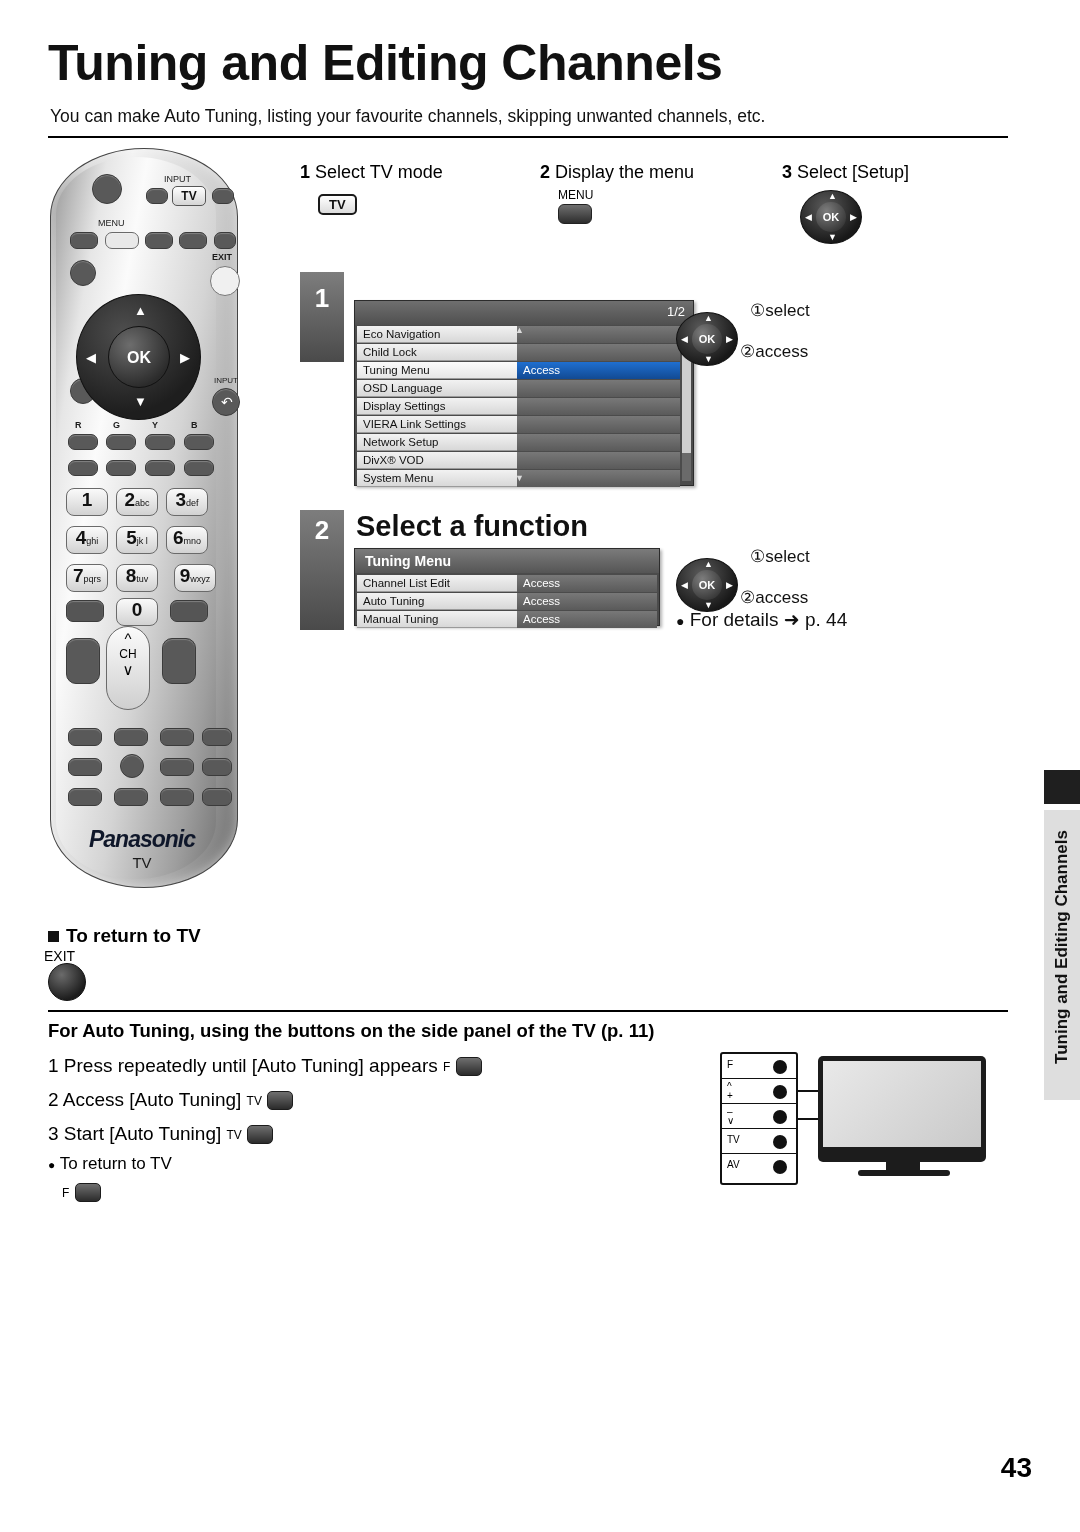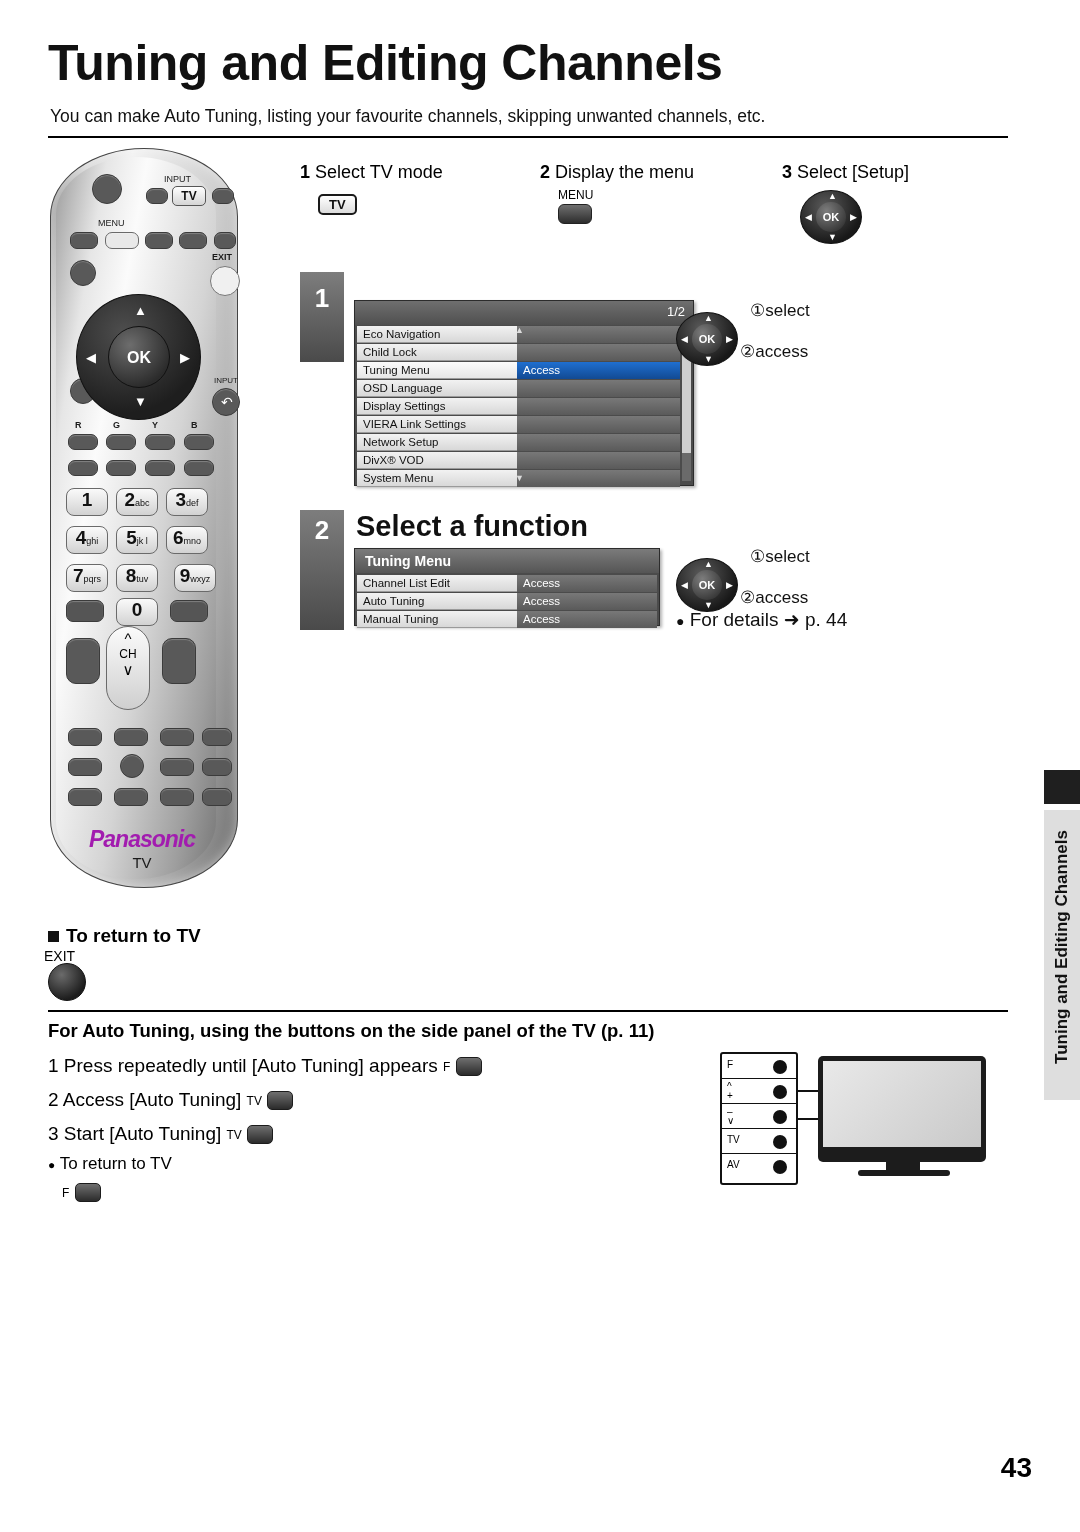--- a/index.html
+++ b/index.html
@@ -68,21 +68,21 @@
   .keypad-key .n { font-size:19px; font-weight:bold; color:#111; }
   .keypad-key .s { font-size:9px; color:#111; font-weight:normal; }
 
   .chrocker {
     position:absolute; left:64px; top:478px; width:44px; height:84px; border-radius:22px;
     background:linear-gradient(180deg,#fbfbfb,#cfcfcf);
     border:1px solid #6a6a6a; text-align:center;
   }
   .brand {
     position:absolute; left:0; width:100%; text-align:center;
-    font-size:23px; font-weight:bold; font-style:italic; color:#a21caf; letter-spacing:-1px;
+    font-size:23px; font-weight:bold; font-style:italic; color:#0f172a; letter-spacing:-1px;
   }
   .brand-sub { position:absolute; left:0; width:100%; text-align:center; font-size:15px; color:#1a1a1a; }
 
   
   .prep { position:absolute; left:300px; top:148px; width:700px; }
   .prep-title { font-size:20px; font-weight:bold; }
   .prep-row { position:relative; height:64px; margin-top:6px; }
   .prep-step { position:absolute; font-size:18px; }
   .prep-num { font-weight:bold; }
   .tvkey {

